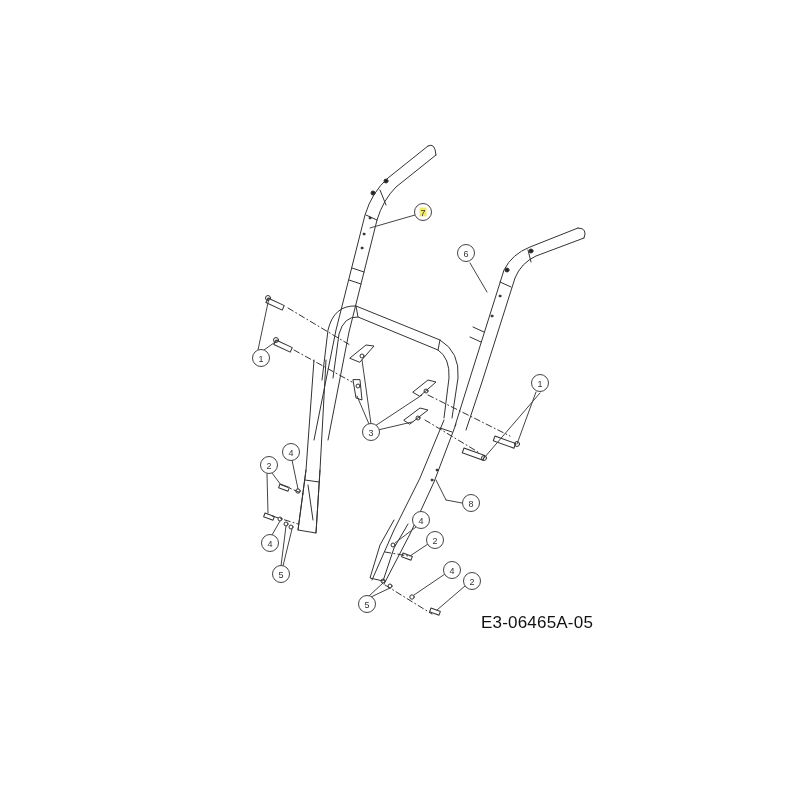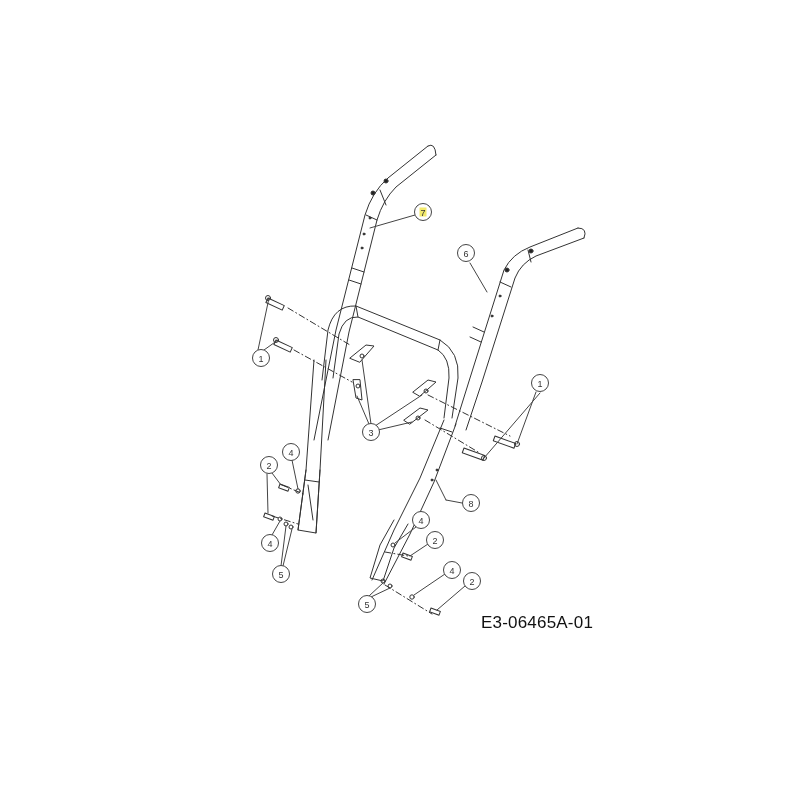--- a/index.html
+++ b/index.html
@@ -201,13 +201,13 @@
         <circle cx="472" cy="581" r="8.5" fill="#fff" stroke="#444" stroke-width="1"></circle>
         <text x="472" y="581.5" class="callout-text">2</text>
       </g>
       <g>
         <circle cx="367" cy="604" r="8.5" fill="#fff" stroke="#444" stroke-width="1"></circle>
         <text x="367" y="604.5" class="callout-text">5</text>
       </g>
     </g>
 </svg>
 
-<div class="drawing-number">E3-06465A-01</div>
+<div class="drawing-number">E3-06465A-05</div>
 
 </body></html>

